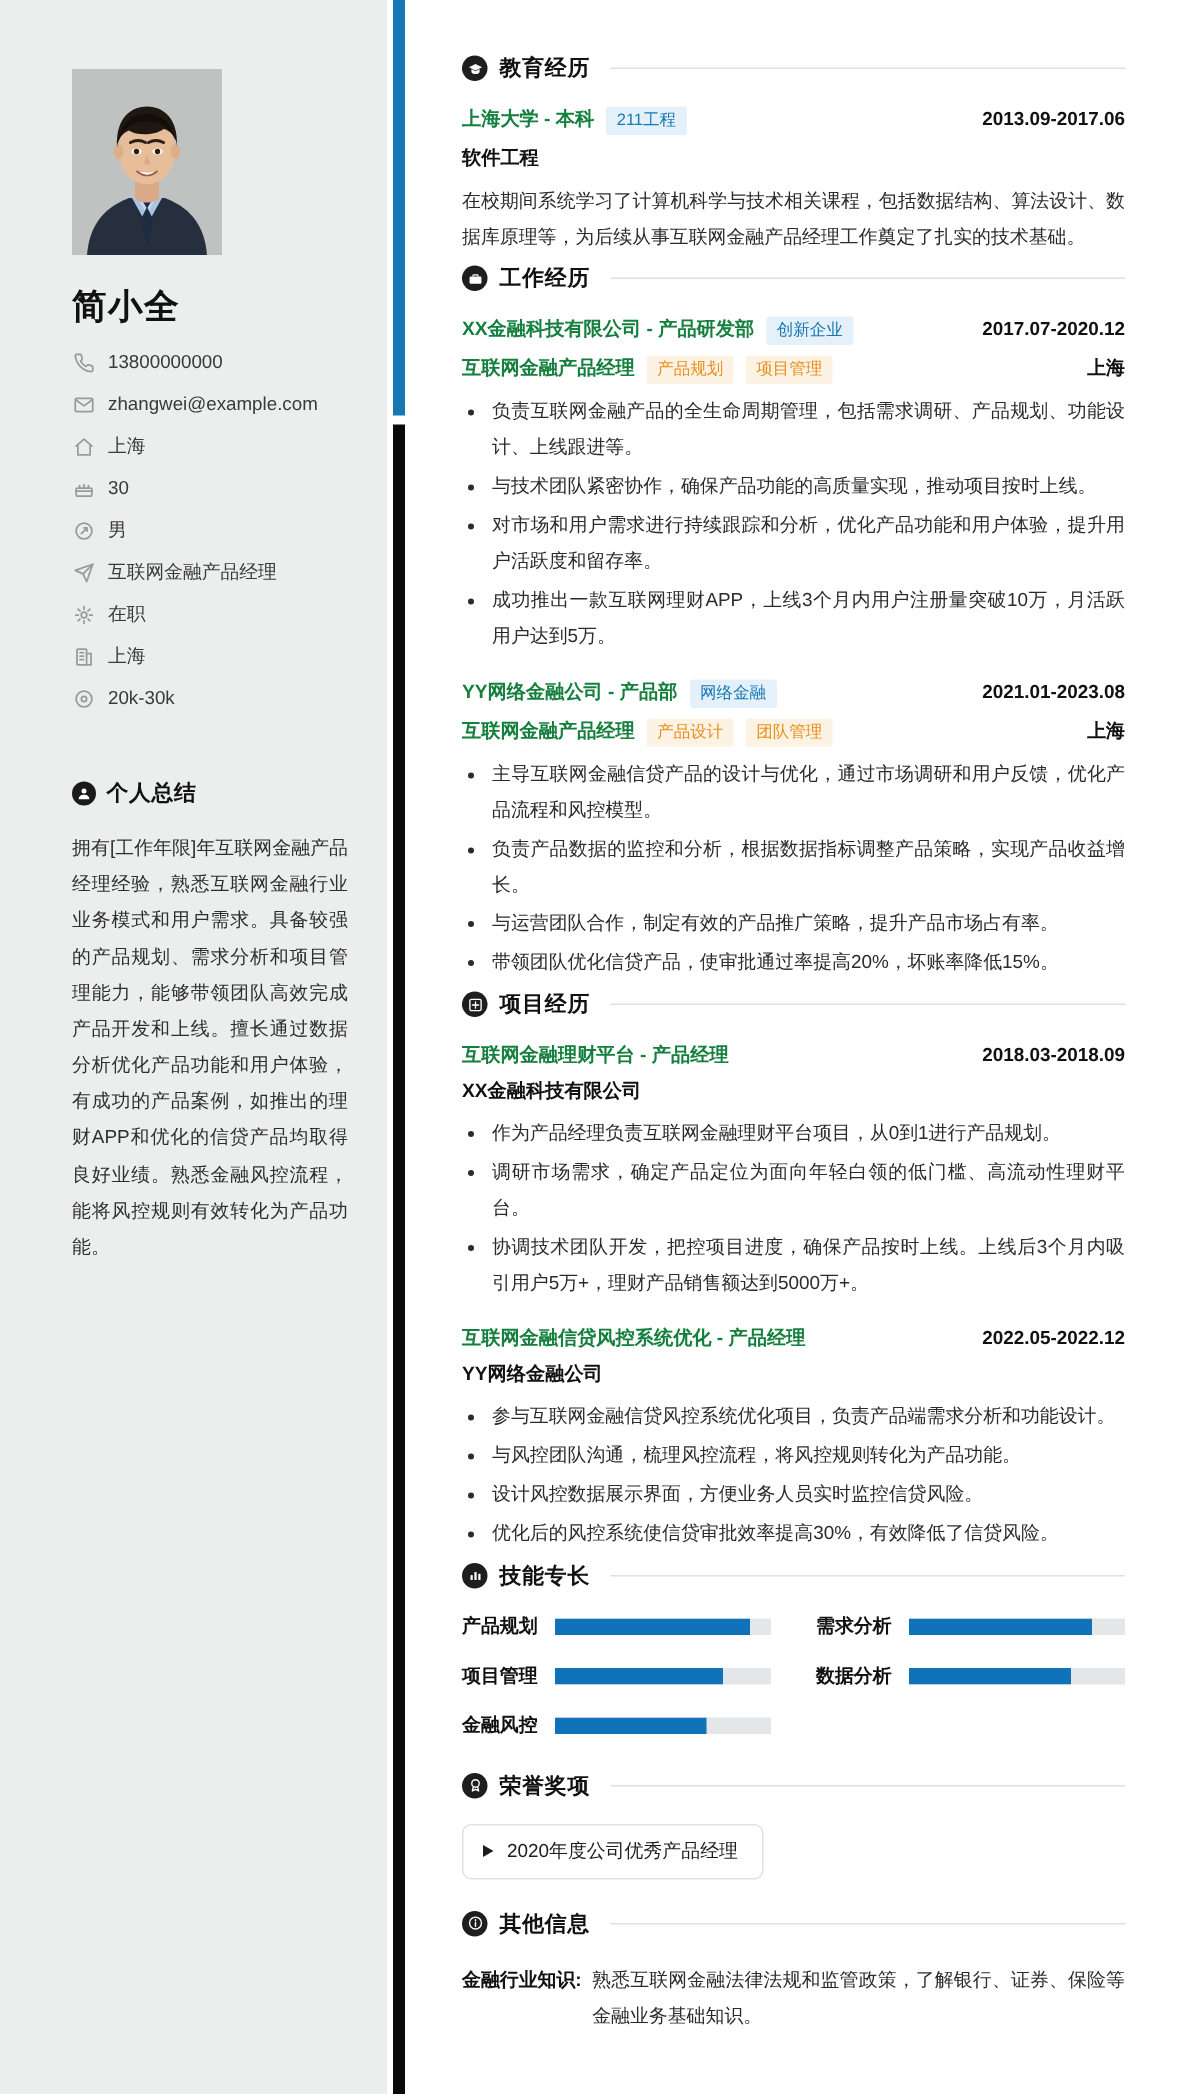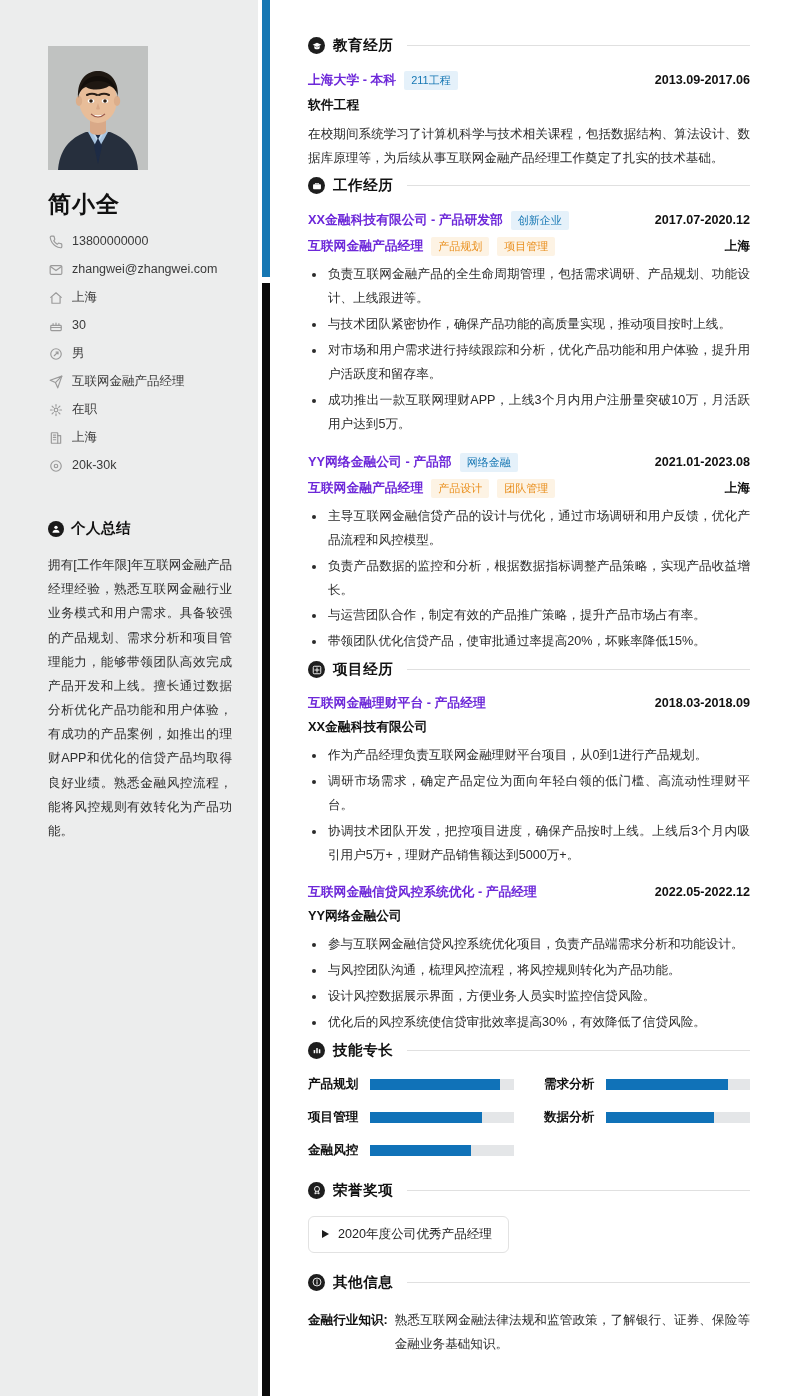--- a/index.html
+++ b/index.html
@@ -167,21 +167,21 @@
   .row-left {
     display: flex;
     align-items: baseline;
     flex-wrap: wrap;
     gap: 8px;
     min-width: 0;
   }
   .org {
     font-size: 12.8px;
     font-weight: bold;
-    color: #6d28d9;
+    color: #15803d;
     white-space: nowrap;
     text-align: center;
   }
   .date {
     font-size: 12.6px;
     font-weight: bold;
     color: #111;
     white-space: nowrap;
     flex: 0 0 auto;
   }
@@ -368,21 +368,21 @@
         <span class="txt">13800000000</span>
       </li>
 
       <li class="contact-item">
         <span class="ico">
           <svg viewBox="0 0 24 24" fill="none" stroke="currentColor" stroke-width="2" stroke-linecap="round" stroke-linejoin="round">
               <rect x="2" y="4.5" width="20" height="15" rx="2"></rect>
               <path d="M2.5 6 12 13 21.5 6"></path>
             </svg>
         </span>
-        <span class="txt">zhangwei@zhangwei.com</span>
+        <span class="txt">zhangwei@example.com</span>
       </li>
 
       <li class="contact-item">
         <span class="ico">
           <svg viewBox="0 0 24 24" fill="none" stroke="currentColor" stroke-width="2" stroke-linecap="round" stroke-linejoin="round">
               <path d="M3 11 12 3l9 8"></path>
               <path d="M5 10.5V21h14V10.5"></path>
             </svg>
         </span>
         <span class="txt">上海</span>

